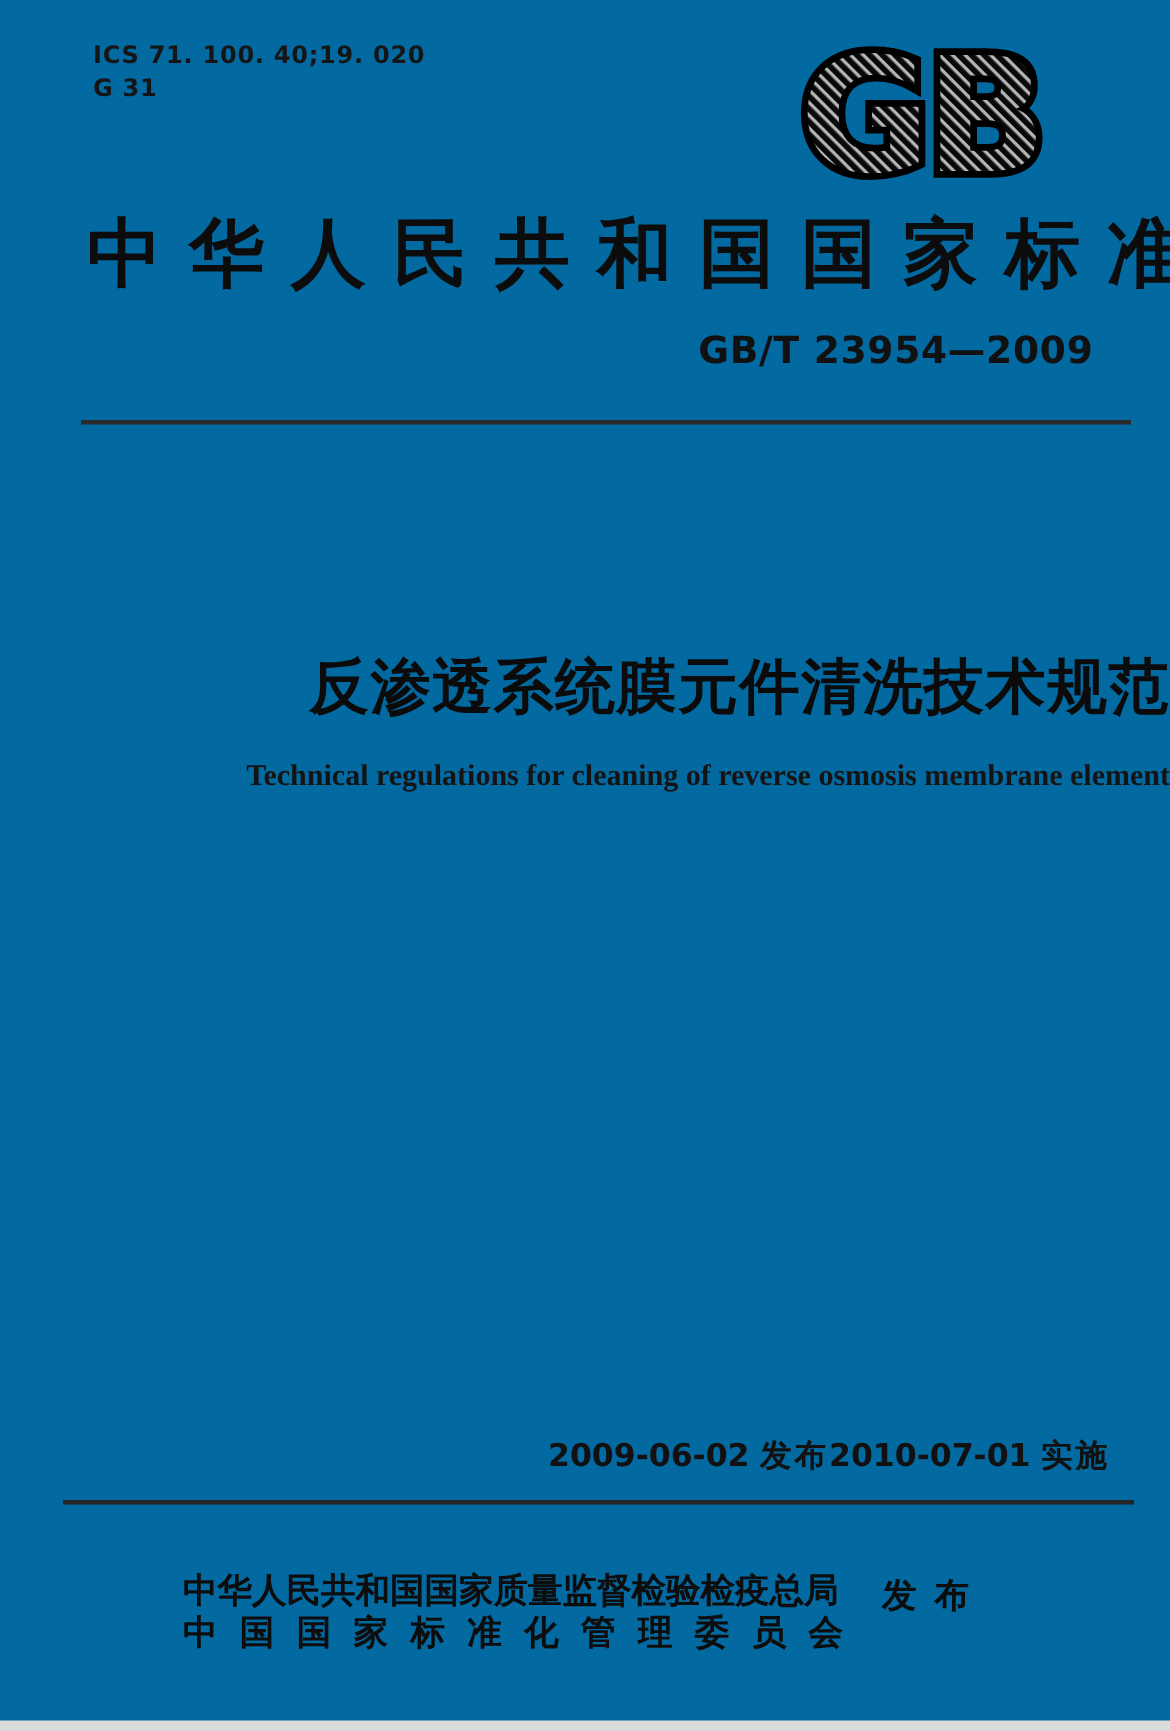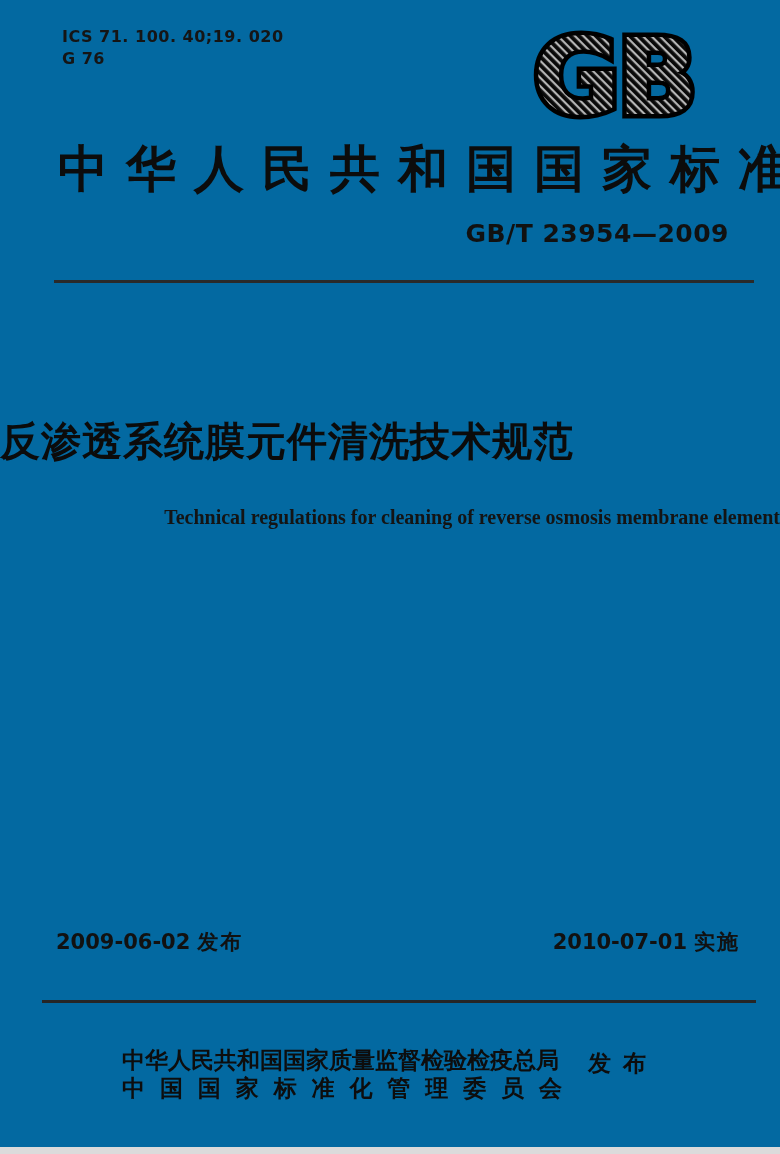--- a/index.html
+++ b/index.html
@@ -69,22 +69,22 @@
     right: 26px;
     top: 280px;
     height: 3px;
     background: #2a2a2a;
   }
 
   .doc-title-zh {
     position: absolute;
     left: 0;
     right: 0;
-    top: 414px;
-    text-align: left;
+    top: 430px;
+    text-align: right;
     font-family: "DejaVu Sans", sans-serif;
     font-weight: 800;
     font-size: 40px;
     letter-spacing: 1px;
     color: #0b0b0b;
   }
 
   .doc-title-en {
     position: absolute;
     left: 0;
@@ -94,23 +94,23 @@
     font-family: "Liberation Serif", serif;
     font-weight: bold;
     font-size: 20px;
     color: #141414;
   }
 
   .dates-row {
     position: absolute;
     left: 56px;
     right: 40px;
-    top: 928px;
+    top: 956px;
     display: flex;
-    justify-content: space-between;
+    justify-content: flex-end;
     align-items: baseline;
     font-family: "DejaVu Sans", sans-serif;
     font-weight: bold;
     font-size: 21px;
     color: #111;
   }
   .date-label {
     margin-left: 7px;
     letter-spacing: 2px;
   }
@@ -166,21 +166,21 @@
     background: #dbdbdb;
   }
 </style>
 </head>
 <body>
 
 <div class="page">
 
   <div class="ics-block">
     <div>ICS 71. 100. 40;19. 020</div>
-    <div>G 76</div>
+    <div>G 31</div>
   </div>
 
   <svg class="gb-logo" viewBox="0 0 180 96" xmlns="http://www.w3.org/2000/svg" aria-hidden="true">
     <defs>
       <pattern id="gbhatch" patternUnits="userSpaceOnUse" width="6" height="6" patternTransform="rotate(45)">
         <rect width="6" height="6" fill="#090909"></rect>
         <rect width="6" height="2.2" fill="#b5b5b5"></rect>
       </pattern>
     </defs>
     <text x="90" y="88" text-anchor="middle" font-family="DejaVu Sans, sans-serif" font-weight="bold" font-size="106" letter-spacing="-3" paint-order="stroke" stroke="#000000" stroke-width="9" fill="url(#gbhatch)">GB</text>

